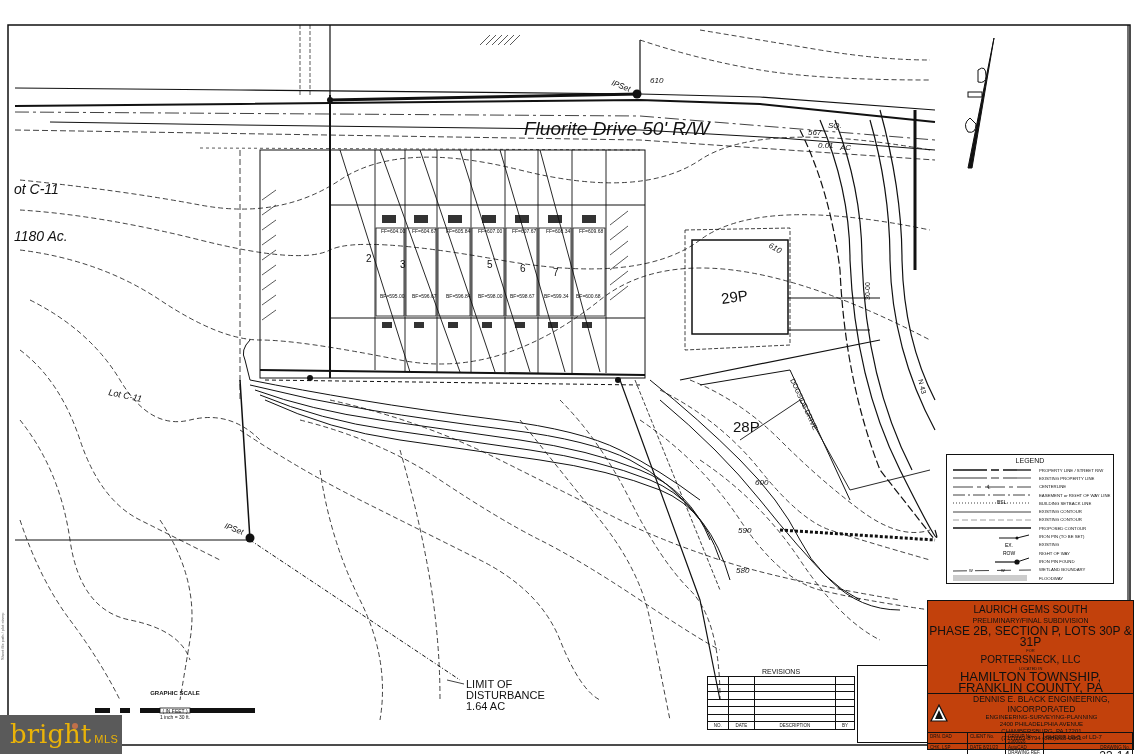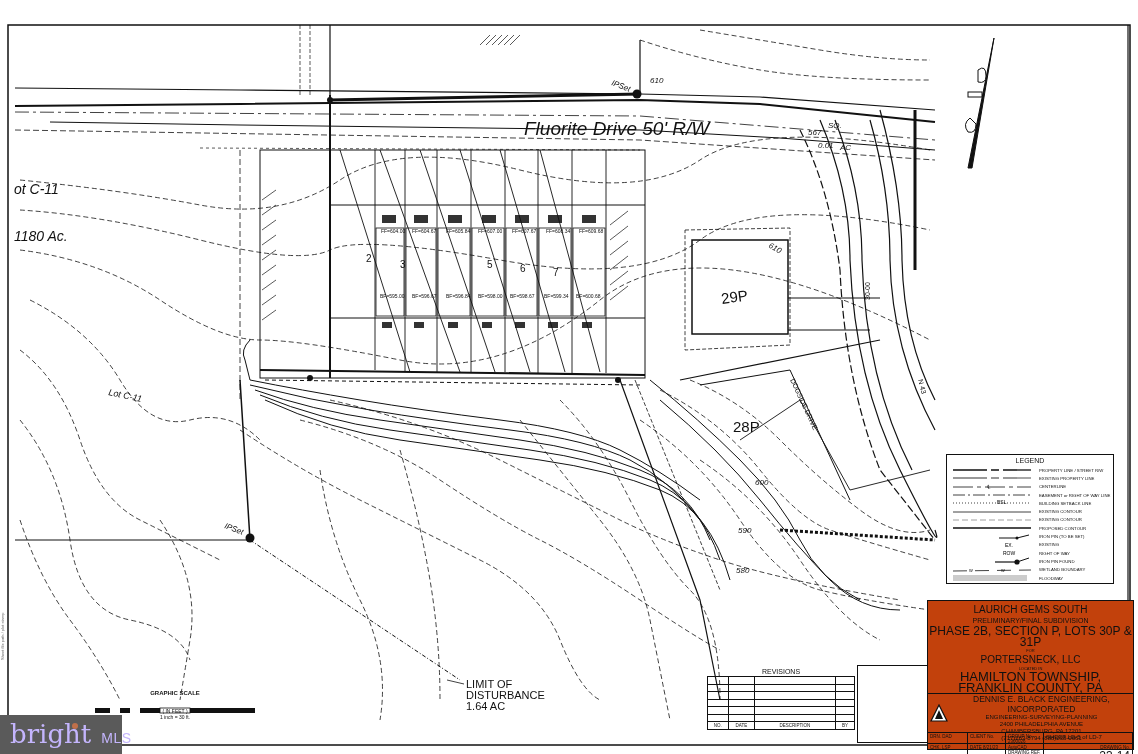--- a/index.html
+++ b/index.html
@@ -21,23 +21,23 @@
   .legend h4{margin:2px 0 2px;text-align:center;font-size:7px;font-weight:normal;}
   .leg-row{display:flex;align-items:center;height:8.3px;}
   .leg-sym{width:78px;height:8px;position:relative;margin-left:6px;}
   .leg-lbl{margin-left:8px;}
   .revisions{position:absolute;left:707px;top:668px;width:148px;height:70px;font-size:4.5px;}
   .rev-title{text-align:center;font-size:7px;margin-bottom:1px;}
   table.rev{border-collapse:collapse;width:100%;}
   table.rev td{border:1px solid #111;height:6.5px;padding:0;text-align:center;}
   .blank-box{position:absolute;left:857px;top:665px;width:72px;height:76px;border:1.5px solid #111;background:#fff;}
   .scale{position:absolute;left:95px;top:690px;width:160px;font-size:5px;text-align:center;}
-  .brand{position:absolute;left:0;top:715px;width:122px;height:39px;background:#5a5a5a;color:#c4b5fd;display:flex;align-items:baseline;padding-left:10px;box-sizing:border-box;}
+  .brand{position:absolute;left:0;top:715px;width:122px;height:39px;background:#5a5a5a;color:#eab308;display:flex;align-items:baseline;padding-left:10px;box-sizing:border-box;}
   .brand-main{font-family:"DejaVu Serif",serif;font-size:26px;line-height:39px;}
-  .brand-sub{font-size:14px;margin-left:10px;letter-spacing:0.5px;}
+  .brand-sub{font-size:11px;margin-left:3px;letter-spacing:0.5px;}
   .brand-dot{position:absolute;left:72px;top:8px;width:6px;height:6px;border-radius:50%;background:#c0704a;}
   .side-strip{position:absolute;left:0;top:430px;width:8px;height:230px;font-size:4px;writing-mode:vertical-rl;transform:rotate(180deg);color:#666;overflow:hidden;}
 </style>
 </head>
 <body>
 
 <div id="sheet">
 <svg width="1138" height="754" viewBox="0 0 1138 754" xmlns="http://www.w3.org/2000/svg">
 
   <rect x="8" y="25" width="1122" height="720" fill="none" stroke="#111" stroke-width="1.5"></rect>

